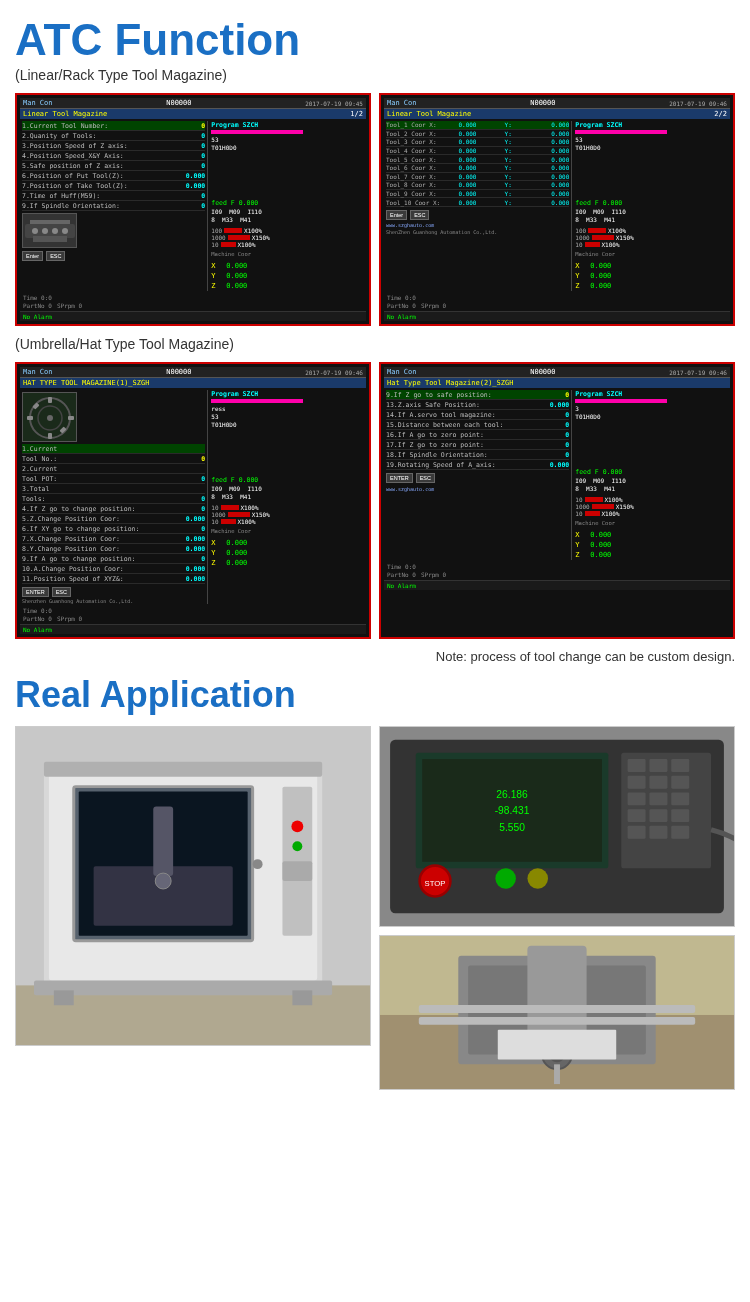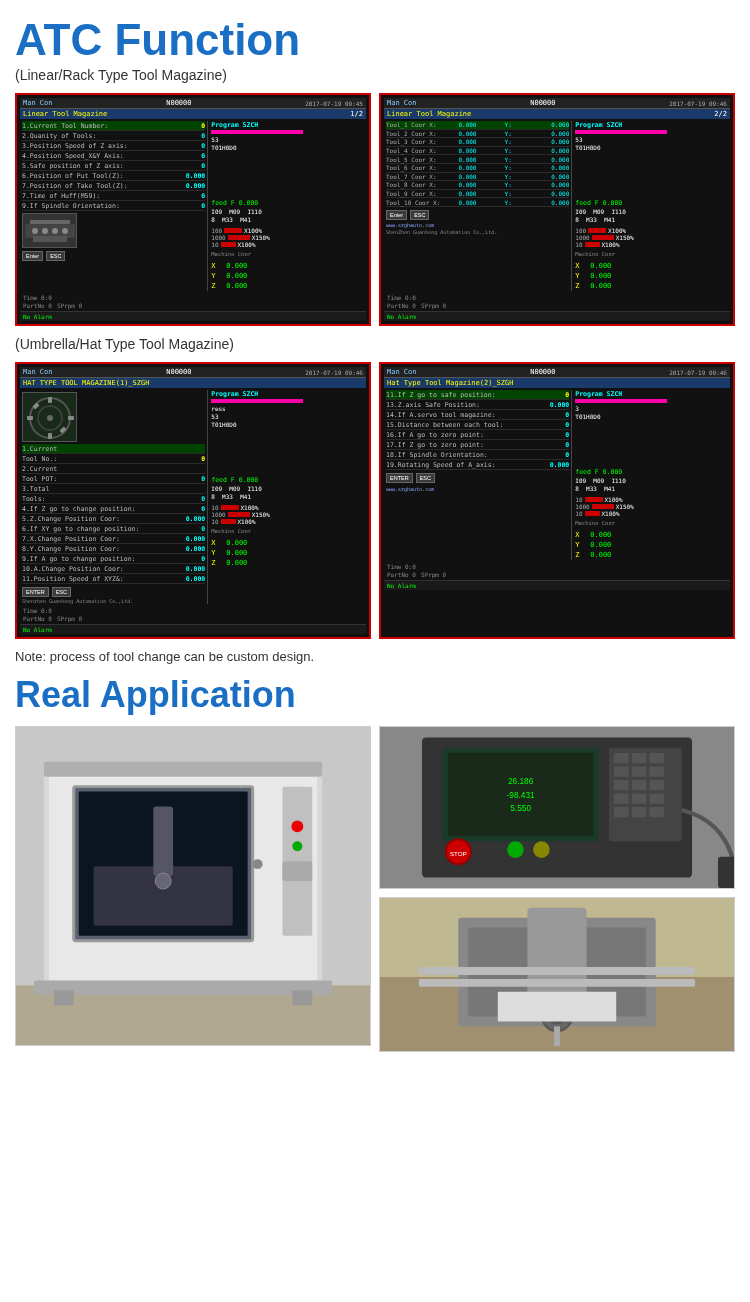--- a/index.html
+++ b/index.html
@@ -167,20 +167,21 @@
       height: 4px;
       background: #f0a;
       width: 60%;
       margin: 1px 0;
     }
 
     .note-text {
       font-size: 13px;
       color: #333;
       margin: 6px 0 10px 0;
+      text-align: right;
     }
 
     h1.real-app-title {
       color: #1a6fc4;
       font-size: 36px;
       font-weight: bold;
       margin-bottom: 10px;
     }
 
     .photos-grid {
@@ -676,21 +677,21 @@
       <span class="mode">Man Con</span>
       <span class="program-num">N00000</span>
       <span class="datetime">2017-07-19  09:46</span>
     </div>
     <div class="screen-tab-bar">
       <span>Hat Type Tool Magazine(2)_SZGH</span>
     </div>
     <div class="screen-body">
       <div class="screen-left">
         <div class="data-row highlight-green">
-          <span class="data-label">11.If Z go to safe position:</span>
+          <span class="data-label">9.If Z go to safe position:</span>
           <span class="data-value-yellow">0</span>
         </div>
         <div class="data-row">
           <span class="data-label">13.Z.axis Safe Position:</span>
           <span class="data-value">0.000</span>
         </div>
         <div class="data-row">
           <span class="data-label">14.If A.servo tool magazine:</span>
           <span class="data-value">0</span>
         </div>
@@ -815,21 +816,21 @@
 
       <rect x="20" y="255" width="300" height="15" fill="#aaa" rx="2"></rect>
 
       <rect x="40" y="265" width="20" height="15" fill="#999"></rect>
       <rect x="280" y="265" width="20" height="15" fill="#999"></rect>
     </svg>
   </div>
 
   <div class="right-column">
 
-    <div class="photo-placeholder" style="height:163px; background:#bbb;">
+    <div class="photo-placeholder" style="height:201px; background:#bbb;">
       <svg width="100%" height="100%" viewBox="0 0 360 155" preserveAspectRatio="xMidYMid slice">
         <rect width="360" height="155" fill="#888"></rect>
 
         <rect x="50" y="10" width="260" height="135" fill="#333" rx="4"></rect>
 
         <rect x="70" y="20" width="150" height="90" fill="#1a3a2a" rx="2"></rect>
 
         <rect x="75" y="25" width="140" height="80" fill="#1a2a1a"></rect>
         <text x="145" y="55" fill="#0f0" font-size="8" text-anchor="middle">26.186</text>
         <text x="145" y="68" fill="#0f0" font-size="8" text-anchor="middle">-98.431</text>

